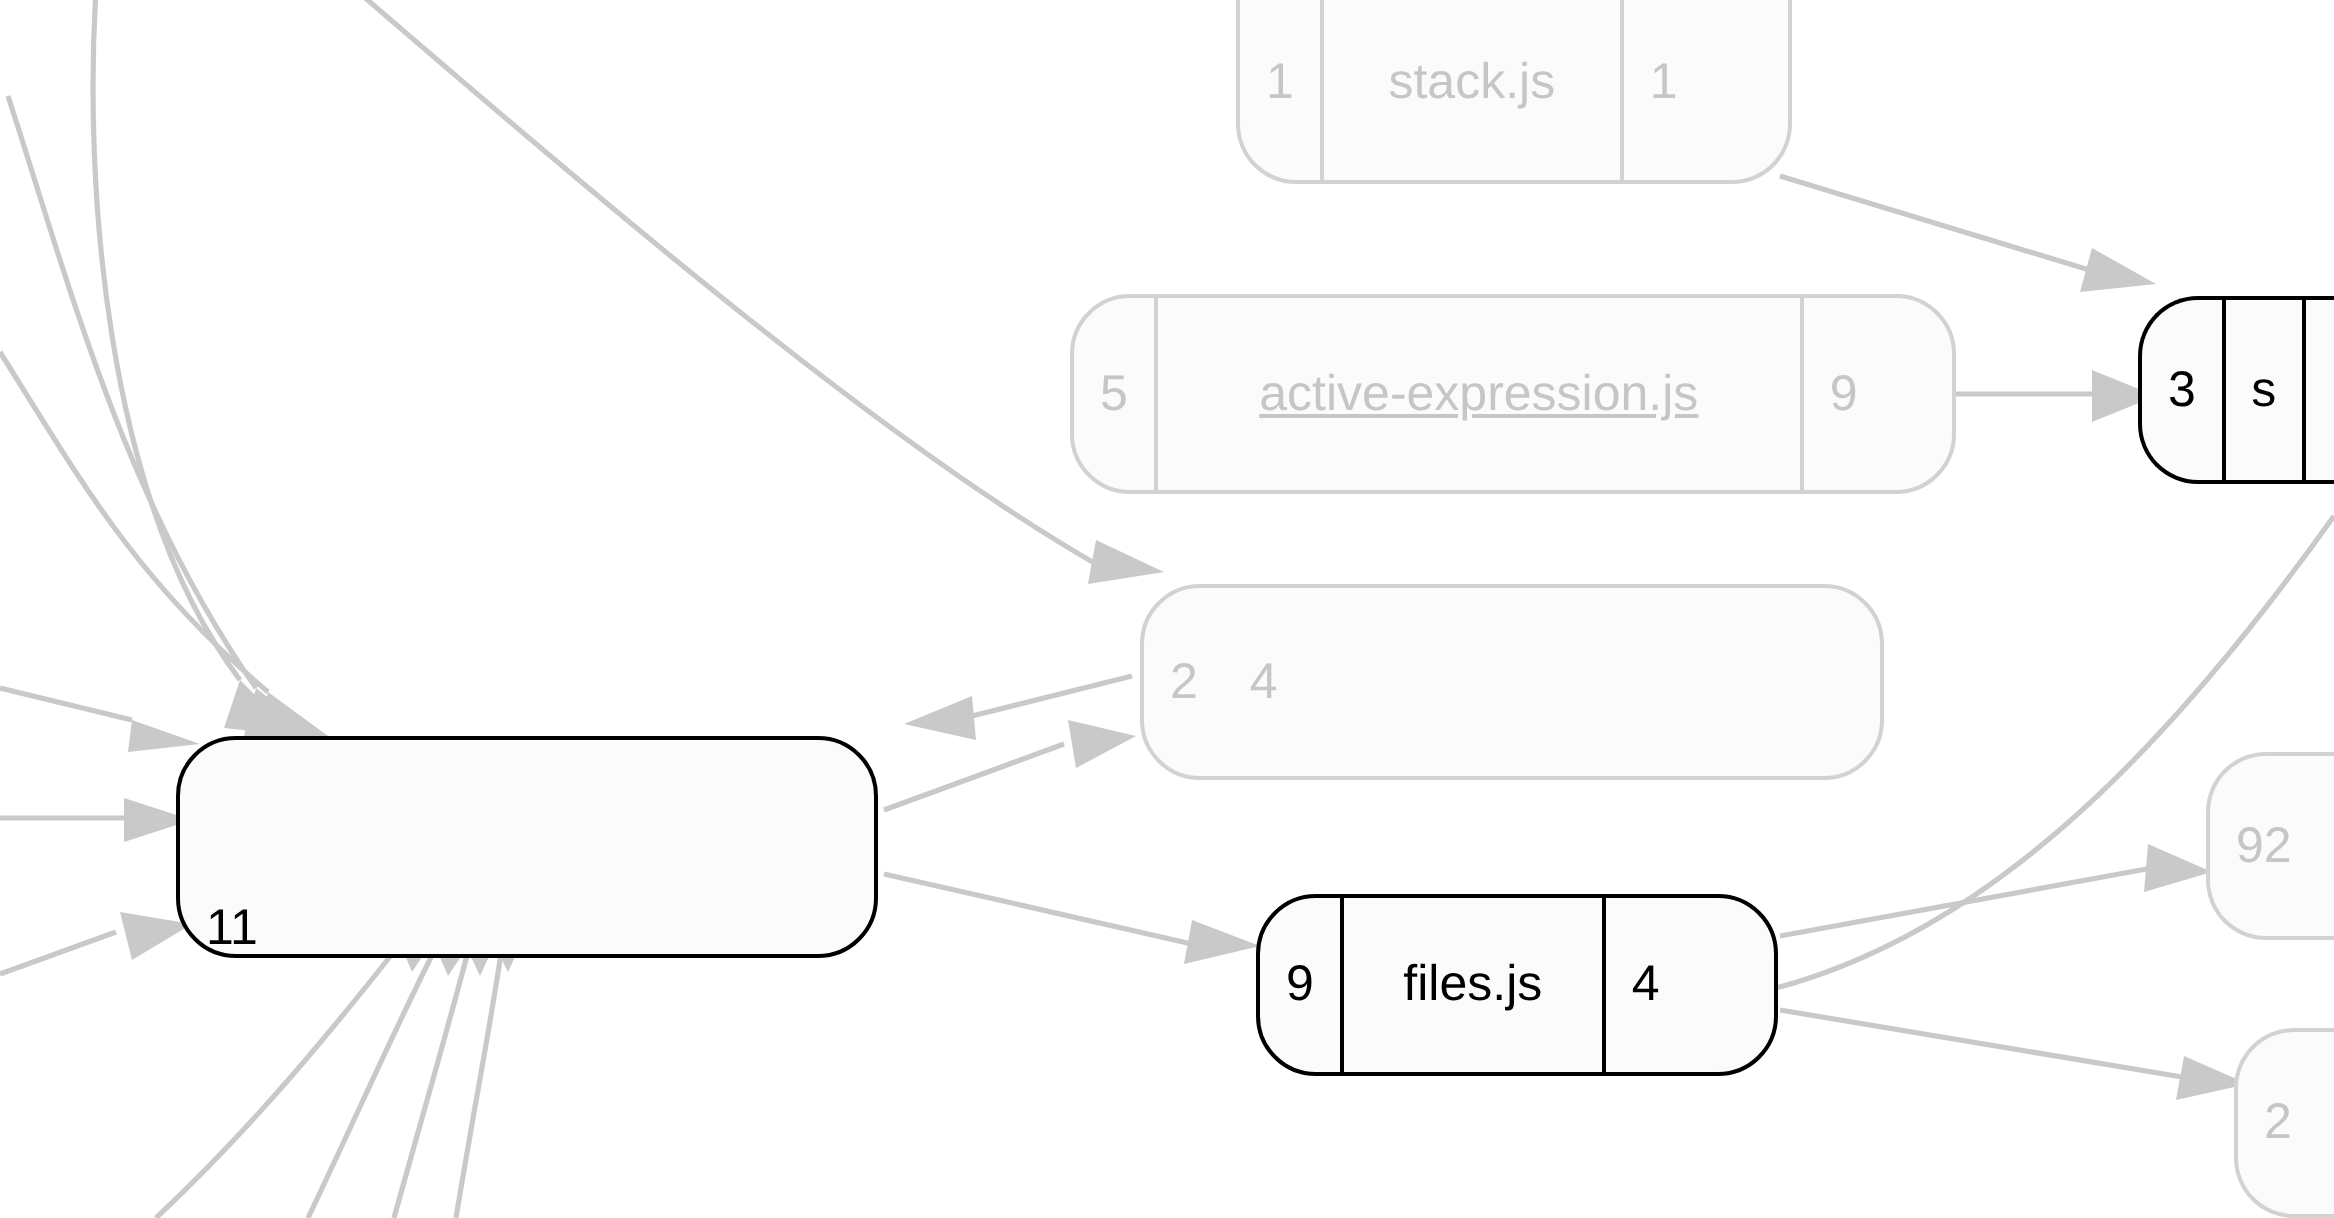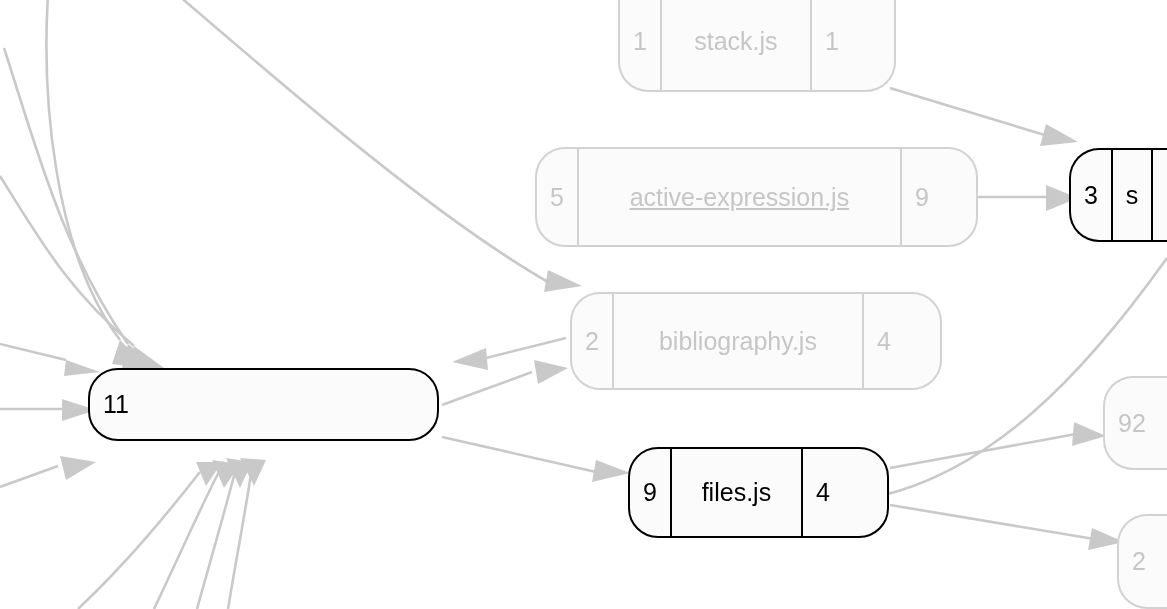--- a/index.html
+++ b/index.html
@@ -178,24 +178,23 @@
         <div class="cell cell-name" style="width: 152px; flex: 0 0 152px;">stack.js</div>
         <div class="cell cell-out">1</div>
       </div>
       <div class="node faded" style="left: 535px; top: 147px; width: 443px; height: 100px;">
         <div class="cell cell-in">5</div>
         <div class="cell cell-name" style="width: 325px; flex: 0 0 325px; text-decoration: underline;">active-expression.js</div>
         <div class="cell cell-out">9</div>
       </div>
       <div class="node faded" style="left: 570px; top: 292px; width: 372px; height: 98px;">
         <div class="cell cell-in">2</div>
-        <div class="cell cell-name" style="width: 252px; flex: 0 0 252px;">bibliography.js</div>
         <div class="cell cell-out">4</div>
       </div>
-      <div class="node active" style="left: 88px; top: 368px; width: 351px; height: 73px;">
+      <div class="node active" style="left: 88px; top: 368px; width: 351px; height: 111px; align-items: flex-end;">
         <div class="cell cell-in">11</div>
       </div>
       <div class="node active" style="left: 628px; top: 447px; width: 261px; height: 91px;">
         <div class="cell cell-in">9</div>
         <div class="cell cell-name" style="width: 133px; flex: 0 0 133px;">files.js</div>
         <div class="cell cell-out">4</div>
       </div>
       <div class="node active clip-right" style="left: 1069px; top: 148px; width: 98px; height: 94px;">
         <div class="cell cell-in">3</div>
         <div class="cell cell-name" style="width: 40px; flex: 0 0 40px;">s</div>

